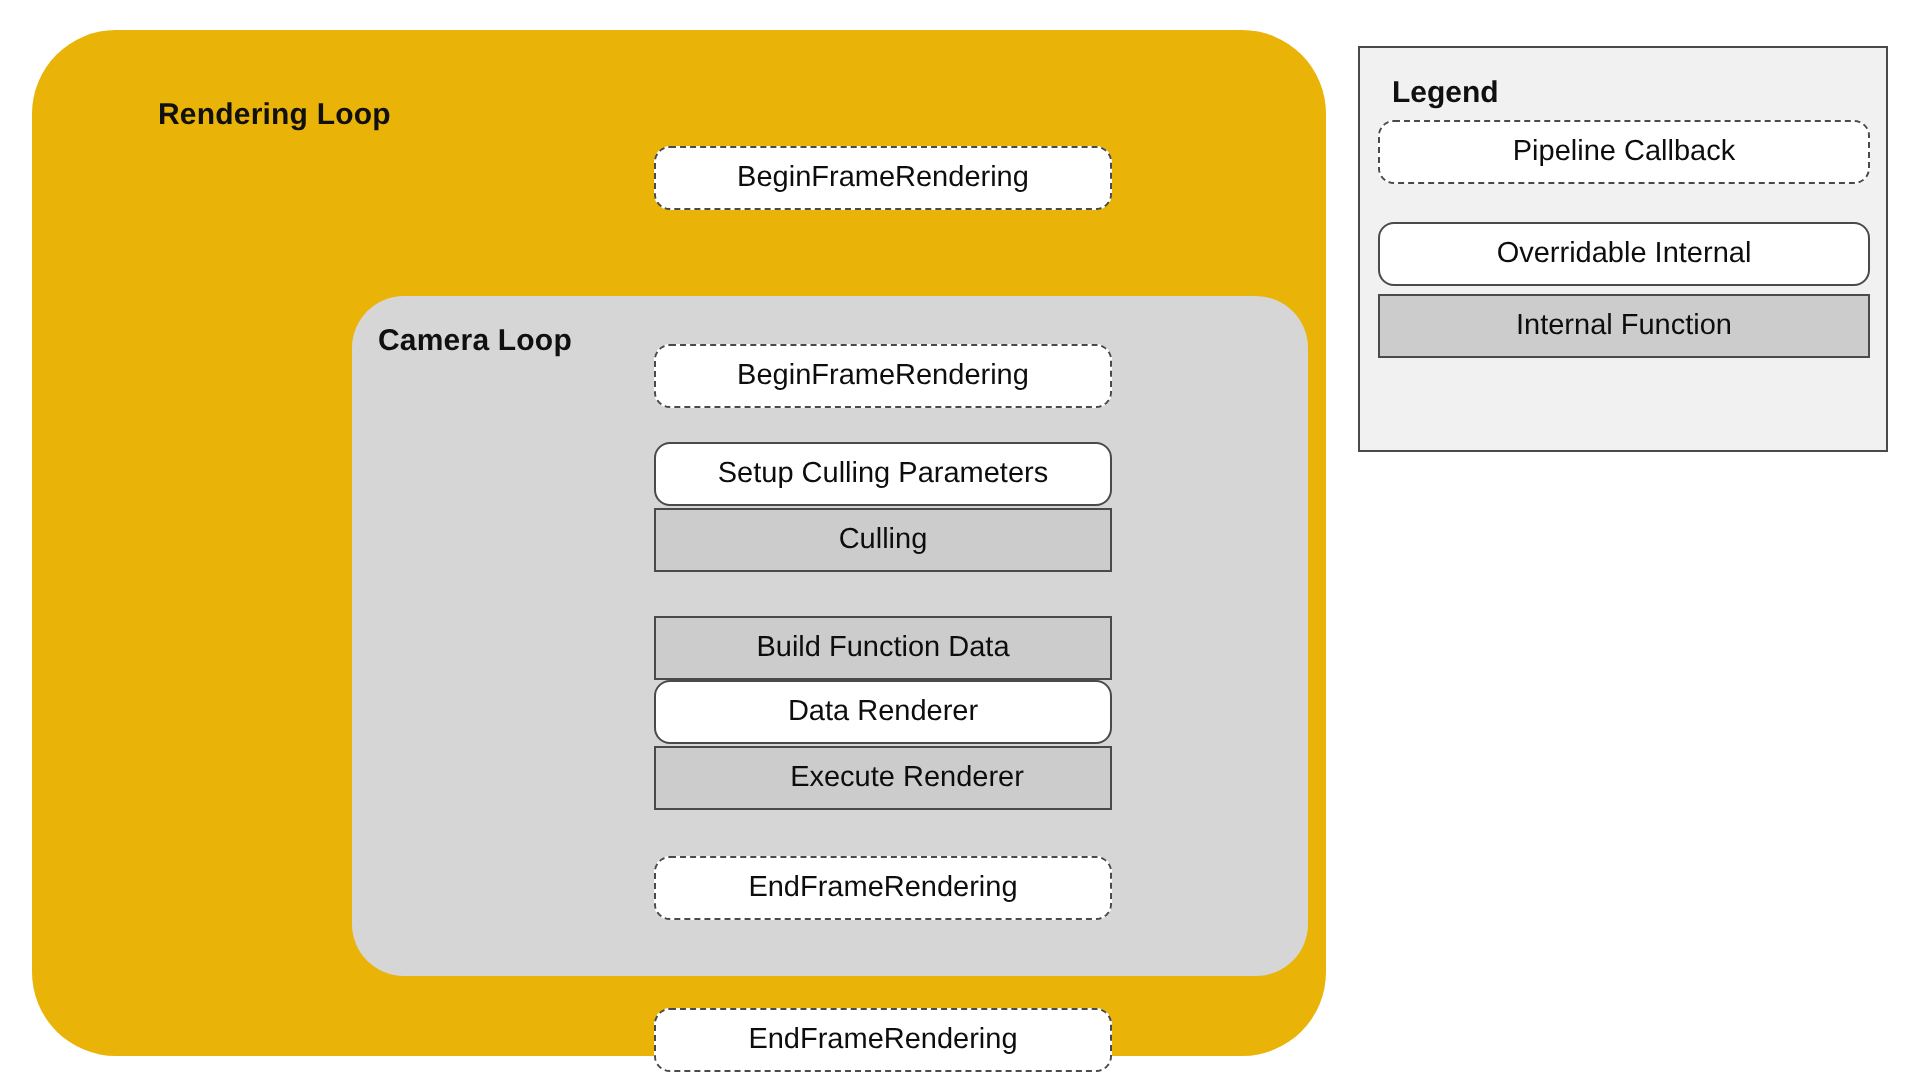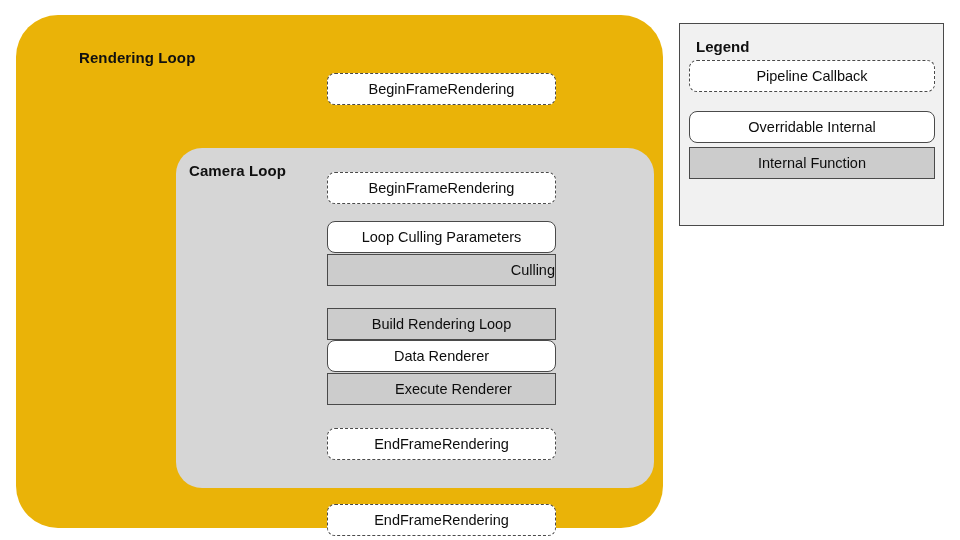--- a/index.html
+++ b/index.html
@@ -81,21 +81,21 @@
     border: 1px solid #4a4a4a;
     border-radius: 0;
   }
 
   
   .flow-node { left: 327px; width: 229px; }
 
   .n-begin-frame   { top: 73px;  }
   .n-begin-camera  { top: 172px; }
   .n-setup-culling { top: 221px; }
-  .n-culling       { top: 254px; text-align: right; }
+  .n-culling       { top: 254px; }
   .n-build-data    { top: 308px; }
   .n-setup-rend    { top: 340px; }
   .n-exec-rend     { top: 373px; padding-left: 24px; }
   .n-end-camera    { top: 428px; }
   .n-end-frame     { top: 504px; }
 
   
   .legend {
     position: absolute;
     left: 679px;
@@ -130,25 +130,25 @@
 
   <div class="camera-loop">
     <div class="container-title">Camera Loop</div>
   </div>
 </div>
 
 <div class="node callback flow-node n-begin-frame">BeginFrameRendering</div>
 
 <div class="node callback flow-node n-begin-camera">BeginFrameRendering</div>
 
-<div class="node overridable flow-node n-setup-culling">Loop Culling Parameters</div>
+<div class="node overridable flow-node n-setup-culling">Setup Culling Parameters</div>
 
 <div class="node internal flow-node n-culling">Culling</div>
 
-<div class="node internal flow-node n-build-data">Build Rendering Loop</div>
+<div class="node internal flow-node n-build-data">Build Function Data</div>
 
 <div class="node overridable flow-node n-setup-rend">Data Renderer</div>
 
 <div class="node internal flow-node n-exec-rend">Execute Renderer</div>
 
 <div class="node callback flow-node n-end-camera">EndFrameRendering</div>
 
 <div class="node callback flow-node n-end-frame">EndFrameRendering</div>
 
 <div class="legend">

